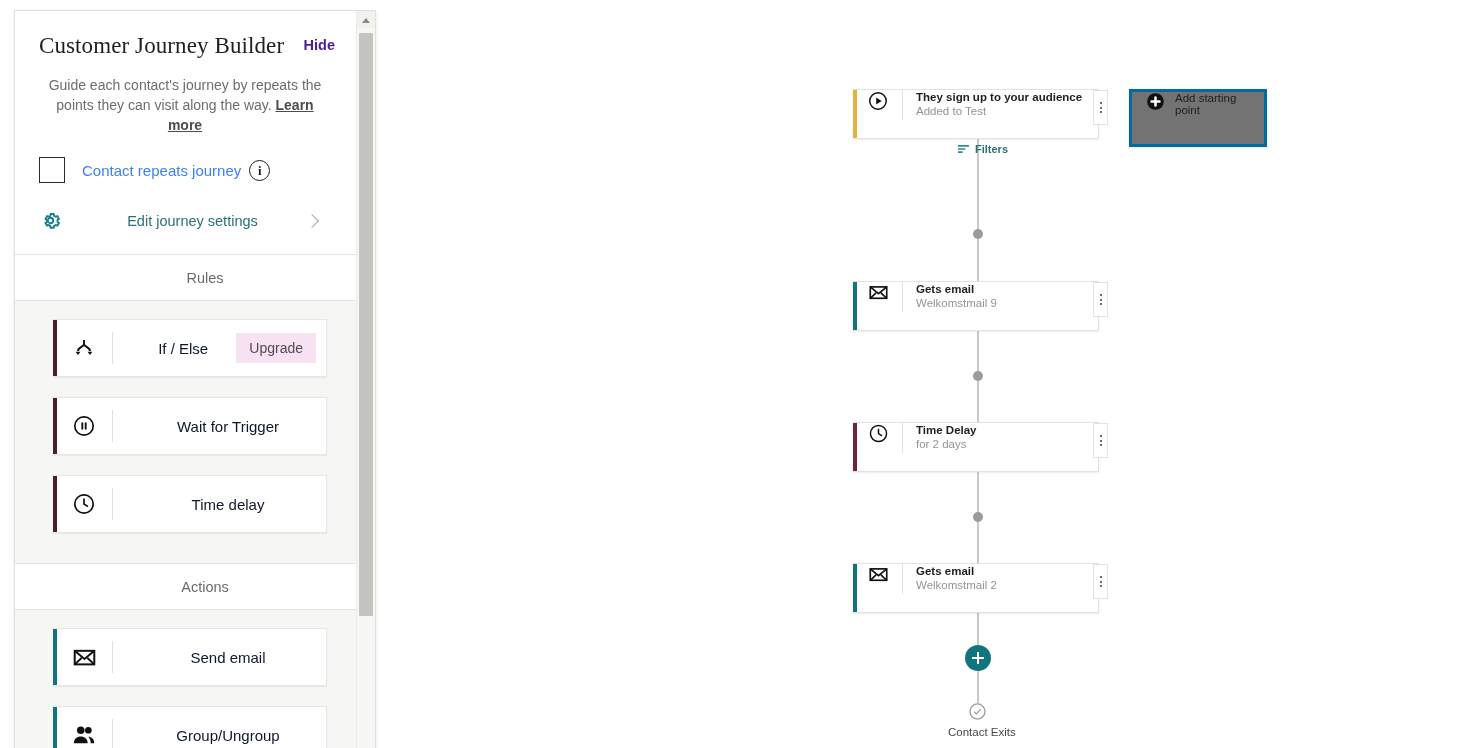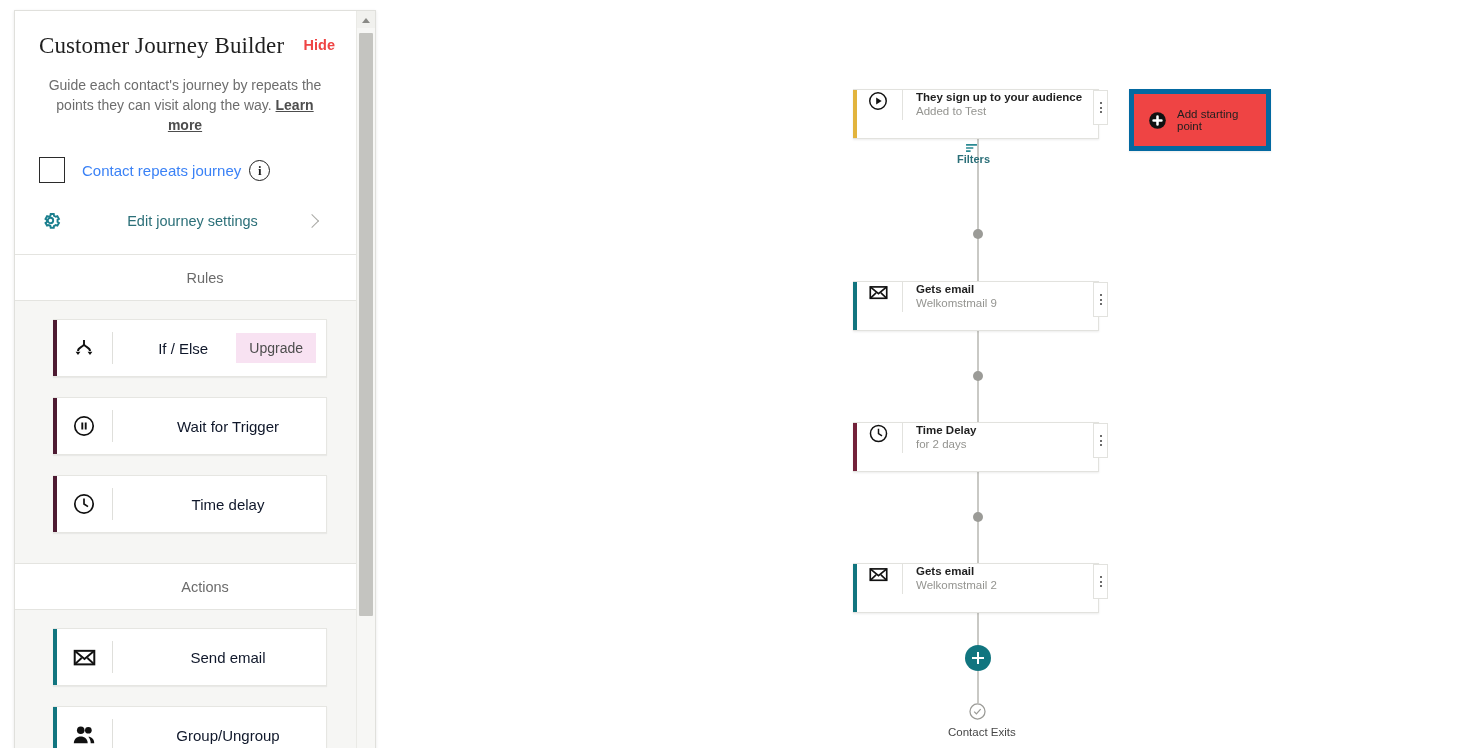--- a/index.html
+++ b/index.html
@@ -40,21 +40,21 @@
   }
 
   
   .panel-head{padding:22px 22px 0 24px;background:#fff;}
   .head-row{display:flex;align-items:flex-start;justify-content:space-between;}
   .panel-title{
     font-family:"Liberation Serif", serif;
     font-size:23px;color:#1f1f1f;font-weight:400;line-height:1.1;letter-spacing:.1px;
   }
   .hide-link{
-    font-size:14.5px;font-weight:700;color:#ef4444;cursor:pointer;
+    font-size:14.5px;font-weight:700;color:#4c1d95;cursor:pointer;
     margin-top:4px;
   }
   .panel-desc{
     margin-top:17px;font-size:14px;line-height:20px;color:#6d6d6d;max-width:292px;
   }
   .panel-desc .learn{color:#4d4d4d;font-weight:700;text-decoration:underline;cursor:pointer;}
   .repeat-row{display:flex;align-items:center;margin-top:22px;}
   .cbox{width:24px;height:24px;border:1.5px solid #2b2b2b;background:#fff;cursor:pointer;}
   .repeat-label{font-size:15px;color:#3b82f6;margin-left:17px;}
   .info-ico{
@@ -123,28 +123,28 @@
   .node-title{font-size:11.5px;font-weight:700;color:#1f1f1f;line-height:14px;}
   .node-sub{font-size:11.5px;color:#949490;line-height:15px;}
   .kebab{
     position:absolute;right:-10px;top:0;width:13px;height:33px;background:#fff;
     border:1px solid #e2e2de;display:flex;flex-direction:column;
     align-items:center;justify-content:center;gap:2.5px;cursor:pointer;
   }
   .kebab i{width:2px;height:2px;background:#3b3b3b;border-radius:50%;display:block;}
 
   .addstart{
-    position:absolute;width:132px;height:52px;background:#ef4444;border:5px solid #0369a1;
-    display:flex;align-items:center;box-shadow:0 1px 2px rgba(0,0,0,.08);cursor:pointer;
+    position:absolute;width:132px;height:52px;background:#737373;border:3px solid #0369a1;
+    display:flex;align-items:flex-start;box-shadow:0 1px 2px rgba(0,0,0,.08);cursor:pointer;
   }
   .addstart .plus{margin-left:14px;width:19px;height:19px;}
   .addstart span{font-size:11.5px;color:#1f1f1f;margin-left:10px;font-weight:400;}
 
   .filters{
-    position:absolute;display:flex;align-items:center;cursor:pointer;flex-direction:column;
+    position:absolute;display:flex;align-items:center;cursor:pointer;
   }
   .filters .ficon{width:13px;height:10px;margin-right:5px;}
   .filters span{font-size:11px;color:#2b6f78;font-weight:700;}
 
   .addbtn{
     position:absolute;width:26px;height:26px;border-radius:50%;background:#11757f;
     display:flex;align-items:center;justify-content:center;cursor:pointer;
   }
   .addbtn:before{content:"";position:absolute;width:12px;height:2px;background:#fff;}
   .addbtn:after{content:"";position:absolute;width:2px;height:12px;background:#fff;}

